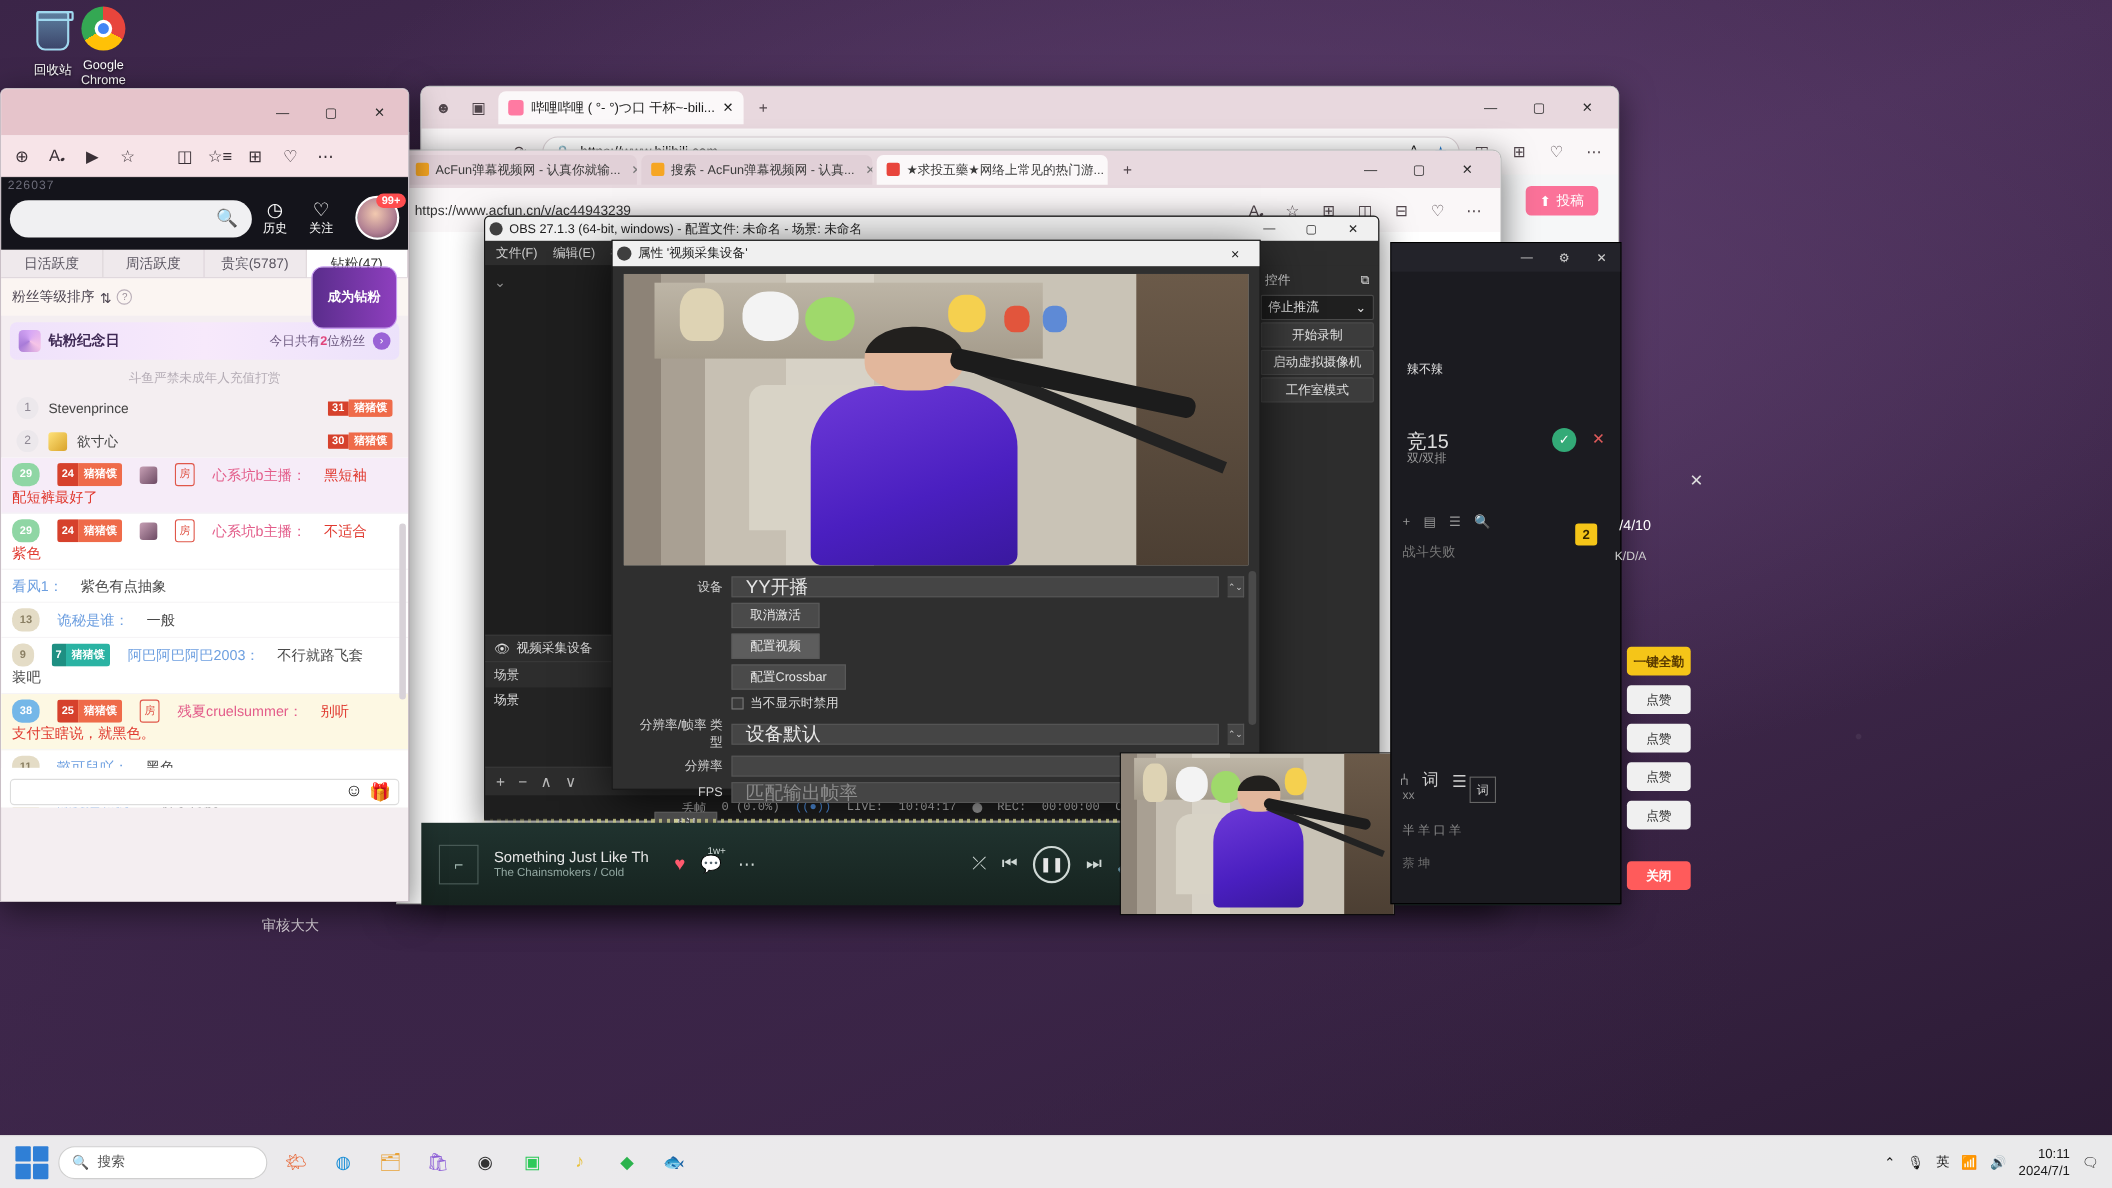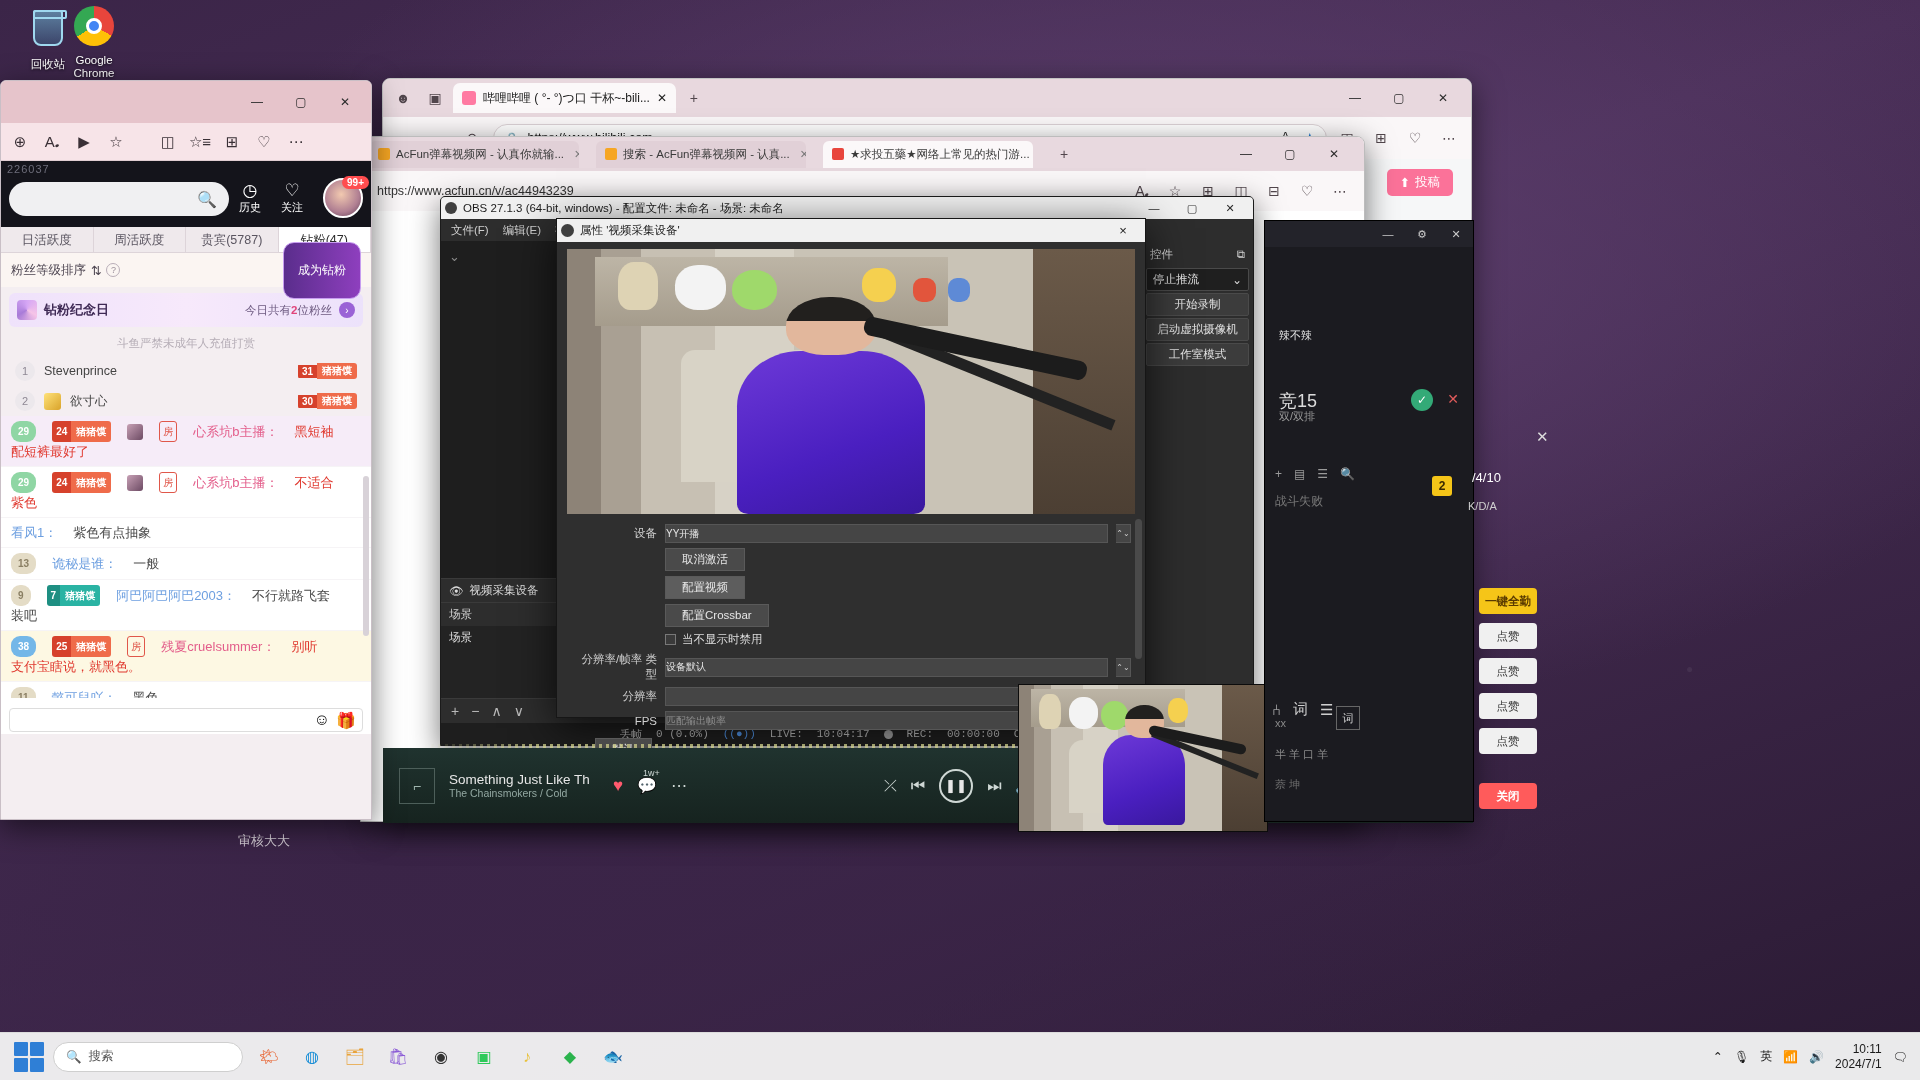--- a/index.html
+++ b/index.html
@@ -58,21 +58,21 @@
     background:radial-gradient(circle at 45% 40%,#f2c9b0,#b07f92 60%,#5a3b52);border:2px solid #fff;}
   #dy-badge{position:absolute;right:-8px;top:-4px;background:#ff4d4f;color:#fff;font-size:10px;
             border-radius:9px;padding:1px 5px;font-weight:bold;}
   #dy-tabs{display:flex;background:#efe9ec;border-bottom:1px solid #ddd4d9;height:26px;}
   .dy-tab{flex:1;text-align:center;font-size:12.5px;line-height:26px;color:#5a5560;border-right:1px solid #ddd4d9;}
   .dy-tab.active{background:#fff;color:#2b2b2b;}
   #dy-sortbar{display:flex;align-items:center;height:34px;background:#fbf5f2;padding:0 10px;gap:5px;font-size:12.5px;color:#4c4450;}
   #dy-qmark{width:14px;height:14px;border-radius:50%;border:1px solid #b9aeb8;font-size:9px;
             display:flex;align-items:center;justify-content:center;color:#9b909a;}
   #dy-become{margin-left:auto;background:linear-gradient(90deg,#5a2d8c,#8e3fbe);color:#fff;
-             font-size:12px;font-weight:normal;border-radius:11px;padding:19px 14px;border:1px solid #c79df0;}
+             font-size:12px;font-weight:bold;border-radius:11px;padding:19px 14px;border:1px solid #c79df0;}
   #dy-anniv{margin:6px 8px;height:34px;border-radius:6px;display:flex;align-items:center;padding:0 8px;gap:7px;
             background:linear-gradient(90deg,#efe2fb,#f7e9fb,#ece2fb);}
   #dy-anniv .gem{width:20px;height:20px;border-radius:4px;background:conic-gradient(#d5a6f5,#f6c4e7,#a87bd8,#d5a6f5);}
   #dy-anniv .t1{font-size:13px;font-weight:bold;color:#3f2a55;}
   #dy-anniv .t2{margin-left:auto;font-size:11.5px;color:#6d5a80;}
   #dy-anniv .t2 b{color:#e0447a;}
   #dy-anniv .arrow{width:16px;height:16px;border-radius:50%;background:#9a63d6;color:#fff;
                    font-size:10px;display:flex;align-items:center;justify-content:center;}
   #dy-warning{text-align:center;font-size:11.5px;color:#b5adb6;padding:3px 0 5px;}
   .dy-rank{display:flex;align-items:center;gap:9px;padding:5px 14px;font-size:12.5px;color:#444;}
@@ -121,21 +121,21 @@
   #bili-body{height:calc(100% - 80px);background:#f6f7f8;position:relative;}
   #bili-upload{position:absolute;right:18px;top:10px;background:#fb7299;color:#fff;font-size:12.5px;
                border-radius:5px;padding:5px 13px;display:flex;gap:5px;align-items:center;}
   .bili-side{position:absolute;right:6px;width:26px;display:flex;flex-direction:column;gap:12px;align-items:center;}
   .bili-side .s{width:22px;height:22px;display:flex;align-items:center;justify-content:center;color:#8a8f96;font-size:13px;}
   .bili-side .s.pink{background:#fb7299;color:#fff;border-radius:4px;}
 
   
   #acfun-window{left:360px;top:136px;width:1005px;height:686px;background:#fff;
                 border-radius:8px 8px 0 0;overflow:hidden;border:1px solid #bcbcbc;}
-  #ac-tabstrip{height:34px;background:#e8d9df;display:flex;align-items:center;padding:0 8px;gap:17px;}
+  #ac-tabstrip{height:34px;background:#e8d9df;display:flex;align-items:center;padding:0 8px;gap:4px;}
   .ac-tab{height:27px;border-radius:6px 6px 0 0;display:flex;align-items:center;gap:6px;padding:0 9px;
           font-size:11.5px;color:#3a3a3a;background:#e1d0d7;max-width:210px;white-space:nowrap;overflow:hidden;}
   .ac-tab.active{background:#fbf8f9;}
   .ac-tab .fav{width:12px;height:12px;border-radius:2px;background:#f6a623;flex:none;}
   .ac-tab .x{margin-left:4px;color:#777;font-size:11px;}
   #ac-win-ctrl{margin-left:auto;display:flex;}
   #ac-addr{height:40px;background:#faf7f8;display:flex;align-items:center;gap:5px;padding:0 10px;}
   #ac-url{flex:1;font-size:12.5px;color:#333;padding-left:6px;}
   #ac-body{background:#fff;height:calc(100% - 74px);}
 
@@ -189,21 +189,21 @@
   .cam-shirt{position:absolute;left:0;top:25%;width:100%;height:75%;border-radius:34% 34% 6% 6%;
              background:linear-gradient(160deg,#6d39d8,#4a1fc0 60%,#39189e);}
   .cam-mic{position:absolute;right:8%;top:34%;width:40%;height:7%;background:#1c1c1c;border-radius:8px;transform:rotate(12deg);}
   .cam-arm{position:absolute;right:2%;top:46%;width:46%;height:4%;background:#222;transform:rotate(22deg);}
   .cam-wall{position:absolute;right:0;top:0;width:18%;height:100%;background:linear-gradient(180deg,#6b5a49,#4c3f33);}
   .cam-chair{position:absolute;left:20%;top:38%;width:26%;height:50%;background:#d8d3c6;border-radius:14px 14px 0 0;}
   #obs-dlg-form{padding:10px 14px 0;font-size:11.5px;}
   .frow{display:flex;align-items:center;margin-bottom:5px;gap:8px;}
   .flabel{width:86px;text-align:right;color:#d0d0d0;font-size:11.5px;flex:none;}
   .finput{flex:1;height:19px;background:#454545;border:1px solid #565656;display:flex;align-items:center;
-          padding:0 0;font-size:10px;color:#e6e6e6;}
+          padding:0 12px;font-size:17px;color:#e6e6e6;}
   .finput.empty{color:#8c8c8c;}
   .fspin{width:15px;height:19px;background:#454545;border:1px solid #565656;border-left:none;
          display:flex;align-items:center;justify-content:center;font-size:8px;color:#cfcfcf;flex:none;}
   .fbtn{background:#4a4a4a;border:1px solid #5a5a5a;font-size:11.5px;color:#e6e6e6;padding:3px 16px;}
   .fbtn.hov{background:#5d5d5d;}
   .fcheck{display:flex;align-items:center;gap:6px;font-size:11.5px;}
   .fcheck .box{width:11px;height:11px;background:#3a3a3a;border:1px solid #787878;}
   #obs-dlg-scroll{position:absolute;right:3px;top:300px;width:7px;height:140px;background:#4a4a4a;border-radius:4px;}
   #cursor-arrow{position:absolute;left:716px;top:575px;width:0;height:0;
     border-left:7px solid #fff;border-bottom:11px solid transparent;border-right:4px solid transparent;

